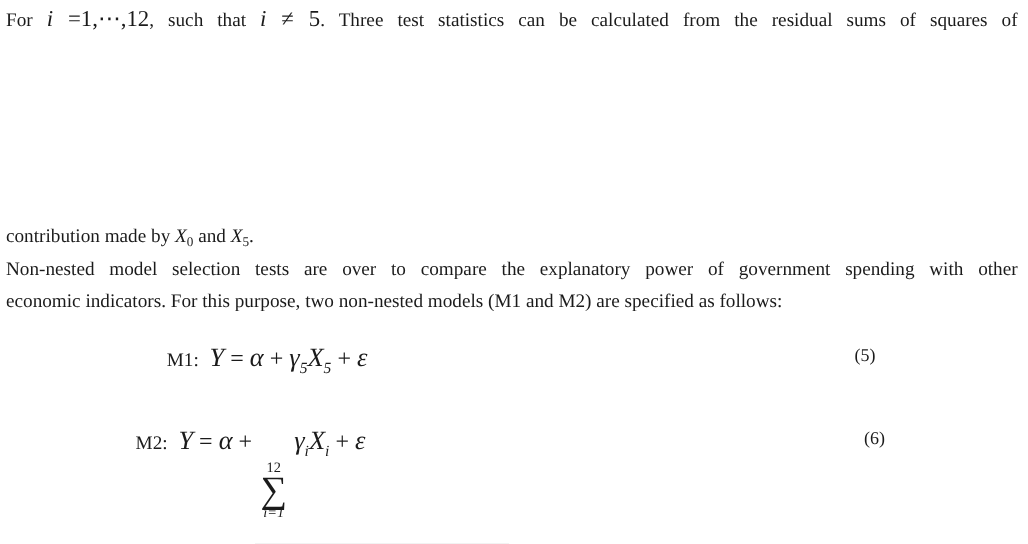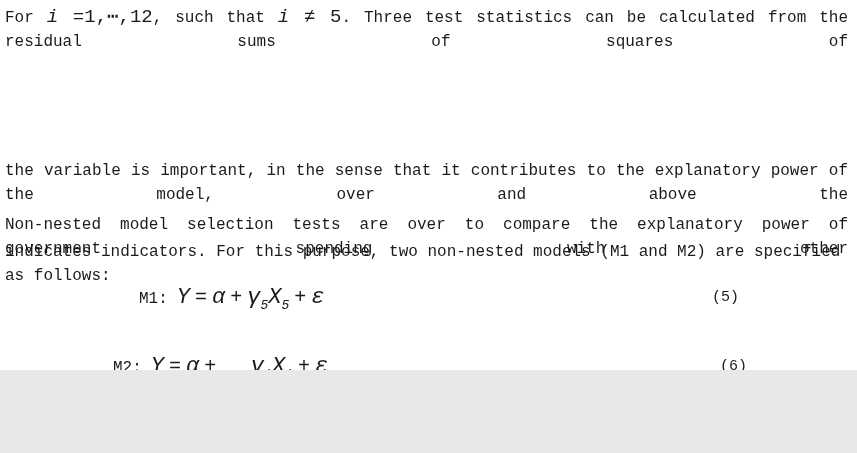--- a/index.html
+++ b/index.html
@@ -1,21 +1,21 @@
 <!DOCTYPE html>
 <html style="--bg: #ffffff; --text: #1b1b1b; --link: #2a2ace; --chi: #3636a8;"><head>
 <meta charset="utf-8">
 <style>
   :root{
     --bg:#ffffff; --text:#1b1b1b; --link:#2a2ace; --chi:#3636a8;
   }
   html,body{margin:0;padding:0;background:#e8e8e8;}
   .page{
-    position:relative;width:857px;height:370px;background:var(--bg);
-    font-family:Liberation Mono, monospace;color:var(--text);overflow:hidden;
+    position:relative;width:857px;height:453px;background:var(--bg);
+    font-family:Liberation Serif, serif;color:var(--text);overflow:hidden;
   }
   .line{position:absolute;left:5px;right:9px;font-size:16px;line-height:24px;white-space:normal;}
   .just{text-align:justify;text-align-last:justify;}
   
   .mi{font-style:italic;font-size:19px;}
   .mu{font-size:19px;}
   .it{font-style:italic;}
   .chi{font-style:italic;font-size:20px;color:var(--chi);}
   .sup2{font-size:12px;position:relative;top:-8px;left:1px;}
   .vsub{font-size:11px;position:relative;top:3px;}
@@ -34,26 +34,26 @@
 </style>
 </head>
 <body>
 
 <div class="page">
 
   <div class="line just" style="top:5px"><span>For </span><span class="mi">i</span><span class="mu"> =1,⋯,12</span><span>, such that </span><span class="mi">i</span><span class="mu"> ≠ 5</span><span>. Three test statistics can be calculated from the residual sums of squares of</span></div>
 
 
 
-  <div class="line just" style="top:159px"><span>the variable is important, in the sense that it contributes to the explanatory power of the model, over and above the</span></div>
 
+  <div class="line" style="top:186px"><span>contribution made by </span><span class="it">X</span><span class="vsub">0</span><span> and </span><span class="it">X</span><span class="vsub">5</span><span>.</span></div>
 
   <div class="line just" style="top:213px"><span>Non-nested model selection tests are over to compare the explanatory power of government spending with other</span></div>
 
-  <div class="line" style="top:240px"><span>indicates indicators. For this purpose, two non-nested models (M1 and M2) are specified as follows:</span></div>
+  <div class="line" style="top:240px"><span>economic indicators. For this purpose, two non-nested models (M1 and M2) are specified as follows:</span></div>
 
   <div class="eqrow" style="left:139px;top:283px"><span class="eqlabel">M1:</span><span class="fv">Y</span><span class="op">=</span><span class="fv">α</span><span class="op">+</span><span class="fv">γ</span><span class="fsub">5</span><span class="fv">X</span><span class="fsub">5</span><span class="op">+</span><span class="fv">ε</span></div>
   <span class="eqnum" style="left:712px;top:289px">(5)</span>
 
   <div class="eqrow" style="left:113px;top:352px"><span class="eqlabel">M2:</span><span class="fv">Y</span><span class="op">=</span><span class="fv">α</span><span class="op">+</span><span class="sum">
         <span class="sum-top">12</span>
         <span class="sig">∑</span>
         <span class="sum-bot">i=1</span>
       </span><span class="fv" style="margin-left:4px">γ</span><span class="fsub">i</span><span class="fv">X</span><span class="fsub">i</span><span class="op">+</span><span class="fv">ε</span></div>
   <span class="eqnum" style="left:720px;top:358px">(6)</span>

